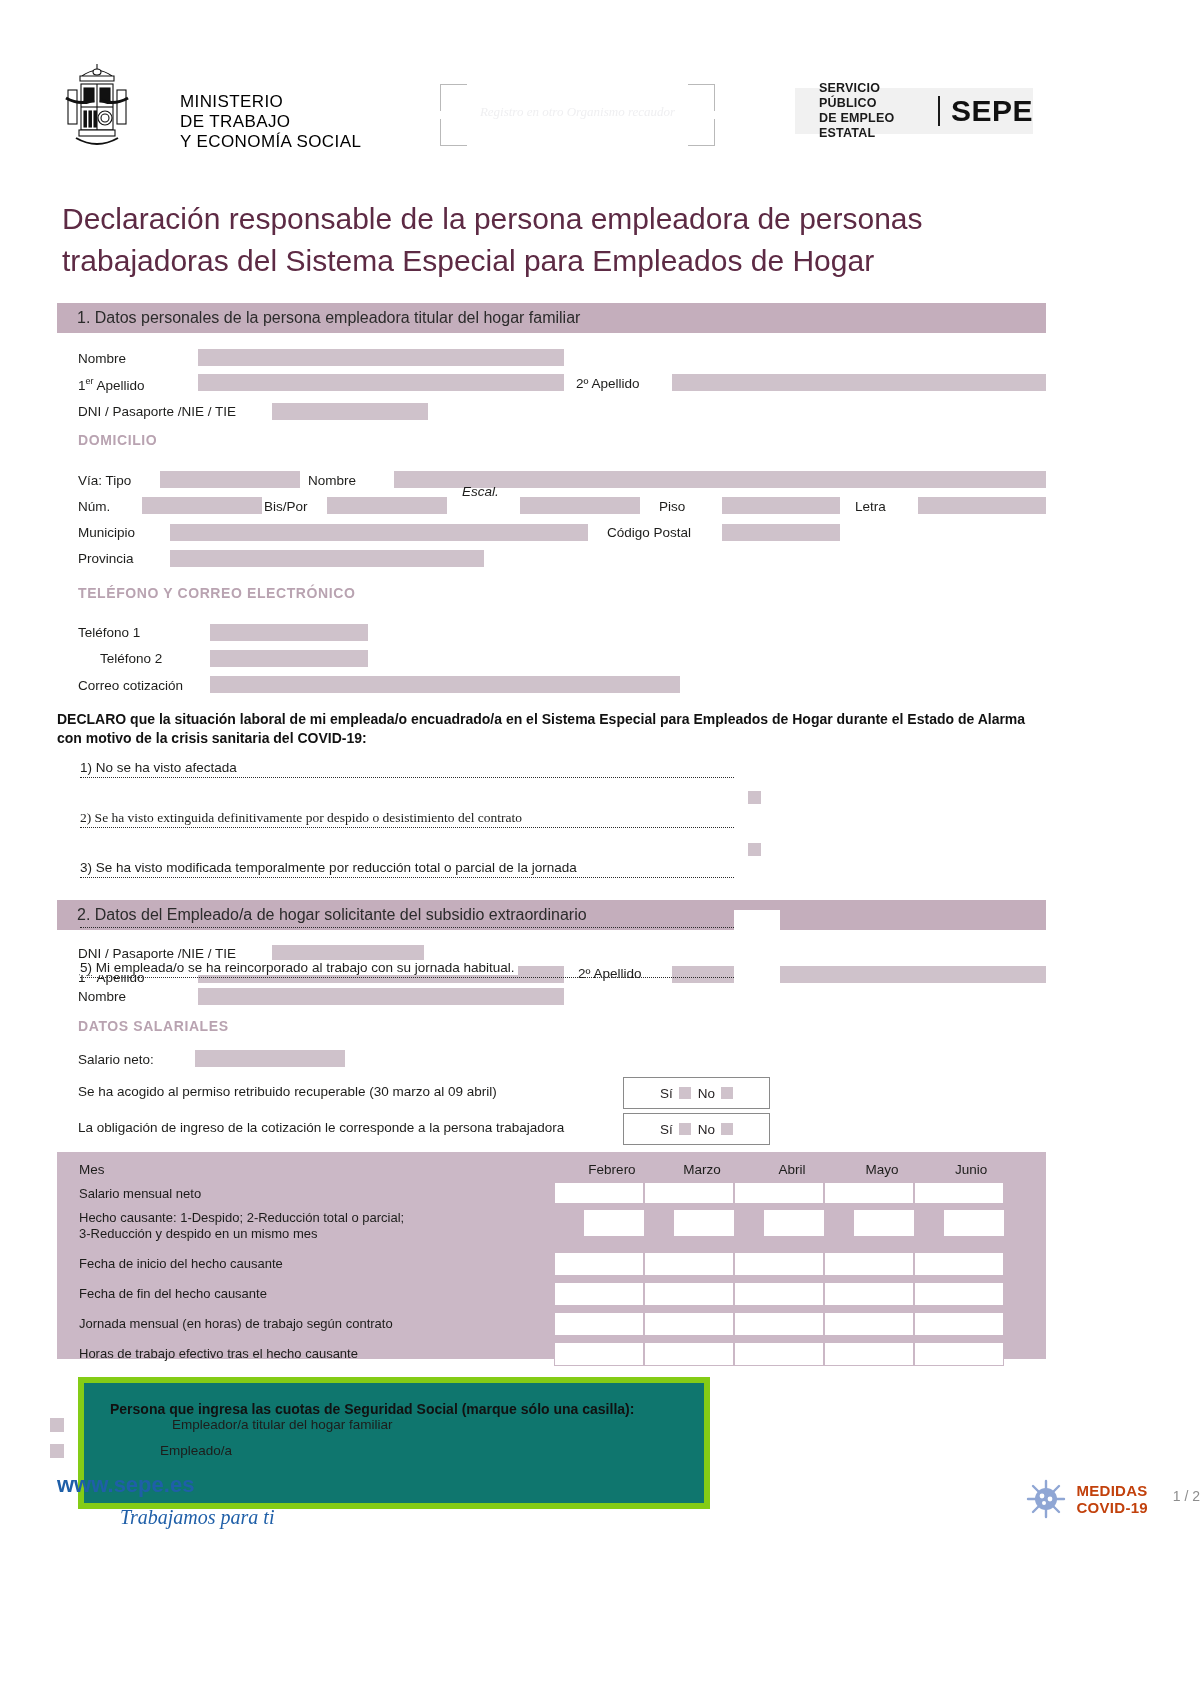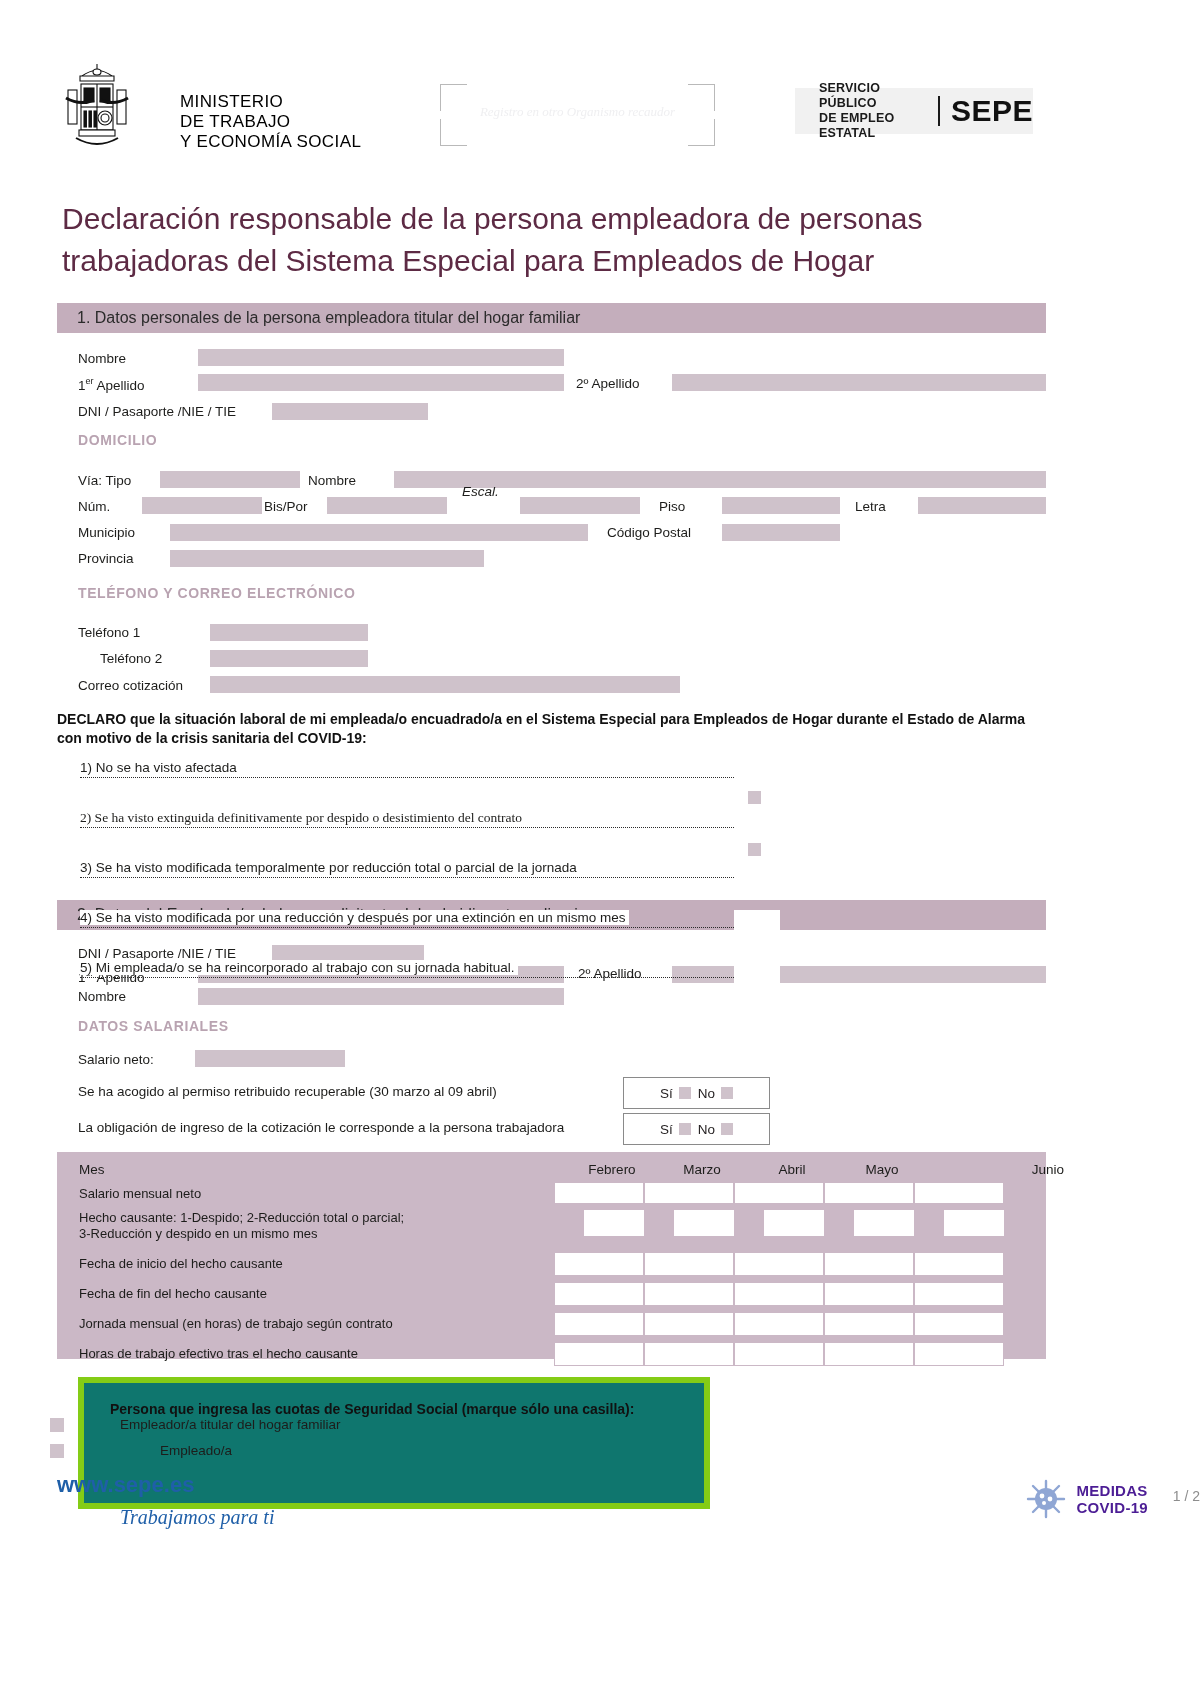--- a/index.html
+++ b/index.html
@@ -82,21 +82,21 @@
   .botopt{position:absolute;left:50px;font-size:13.5px;color:#1d1d1b;}
   .botsq{position:absolute;left:50px;width:14px;height:14px;background:#cfc2cb;}
 
   
   .furl{position:absolute;left:57px;top:1472px;font-size:22px;color:#1f5fa8;font-weight:700;}
   .fslog{position:absolute;left:120px;top:1506px;font-size:20px;color:#1f5fa8;
     font-family:"Liberation Serif",serif;font-style:italic;}
   .fpage{position:absolute;left:0;top:1488px;width:1200px;text-align:right;
     font-size:14px;color:#8d8d8d;}
   .fmed{position:absolute;right:52px;top:1478px;display:flex;align-items:center;gap:9px;}
-  .fmed .mtxt{font-size:15px;font-weight:700;line-height:17px;color:#4c1d95;letter-spacing:.3px;}
+  .fmed .mtxt{font-size:15px;font-weight:700;line-height:17px;color:#c2410c;letter-spacing:.3px;}
 </style>
 </head>
 <body>
 
 <div class="page">
 
   <div class="header">
 
     <svg class="crest" viewBox="0 0 70 92">
       <g stroke="#111" stroke-width="1.1" fill="none">
@@ -216,21 +216,20 @@
       <span class="dtxt">2) Se ha visto extinguida definitivamente por despido o desistimiento del contrato</span>
       <span class="dend"></span>
     </div>
     <div class="ditem" style="top:52px;">
       <span class="dots"></span>
       <span class="dtxt">3) Se ha visto modificada temporalmente por reducción total o parcial de la jornada</span>
       <span class="dend"></span>
     </div>
     <div class="ditem" style="top:78px;">
       <span class="dots"></span>
-      <span class="dtxt">4) Se ha visto modificada por una reducción y después por una extinción en un mismo mes</span>
       <span class="dend"></span>
     </div>
     <div class="ditem" style="top:104px;">
       <span class="dots"></span>
       <span class="dtxt">5) Mi empleada/o se ha reincorporado al trabajo con su jornada habitual.</span>
       <span class="dend"></span>
     </div>
   </div>
 
   <div class="dchk" style="left:748px;top:765px;"></div>
@@ -282,21 +281,21 @@
       <span class="sq"></span>
     </div>
   </div>
 
   <div class="mtable">
     <div class="mhdr" style="left:22px;top:10px;">Mes</div>
     <div class="mhdr" style="left:513px;top:10px;width:84px;text-align:center;">Febrero</div>
     <div class="mhdr" style="left:603px;top:10px;width:84px;text-align:center;">Marzo</div>
     <div class="mhdr" style="left:693px;top:10px;width:84px;text-align:center;">Abril</div>
     <div class="mhdr" style="left:783px;top:10px;width:84px;text-align:center;">Mayo</div>
-    <div class="mhdr" style="left:923px;top:10px;width:84px;text-align:right;">Junio</div>
+    <div class="mhdr" style="left:898px;top:10px;width:84px;text-align:left;">Junio</div>
 
     <div class="mrow-lbl" style="top:34px;">Salario mensual neto</div>
     <div class="cellrow" style="left:497px;top:30px;">
       <div class="cell" style="width:90px;height:22px;"></div>
       <div class="cell" style="width:90px;height:22px;"></div>
       <div class="cell" style="width:90px;height:22px;"></div>
       <div class="cell" style="width:90px;height:22px;"></div>
       <div class="cell" style="width:90px;height:22px;"></div>
     </div>
 
@@ -344,21 +343,21 @@
       <div class="cell" style="width:90px;height:24px;"></div>
       <div class="cell" style="width:90px;height:24px;"></div>
       <div class="cell" style="width:90px;height:24px;"></div>
     </div>
   </div>
 
   <div class="botbox">
     <div class="bt">Persona que ingresa las cuotas de Seguridad Social (marque sólo una casilla):</div>
   </div>
   <div class="botsq" style="top:1418px;"></div>
-  <div class="botopt" style="left:78px;top:1417px;padding-left:42px;">Empleador/a titular del hogar familiar</div>
+  <div class="botopt" style="left:78px;top:1417px;padding-left:94px;">Empleador/a titular del hogar familiar</div>
   <div class="botsq" style="top:1444px;"></div>
   <div class="botopt" style="left:78px;top:1443px;padding-left:82px;">Empleado/a</div>
 
   <div class="furl">www.sepe.es</div>
   <div class="fslog">Trabajamos para ti</div>
   <div class="fpage">1 / 2</div>
   <div class="fmed">
     <svg width="42" height="42" viewBox="0 0 42 42">
       <g stroke="#8fa6d4" stroke-width="2.4" stroke-linecap="round">
         <line x1="21" y1="3" x2="21" y2="11"></line>

